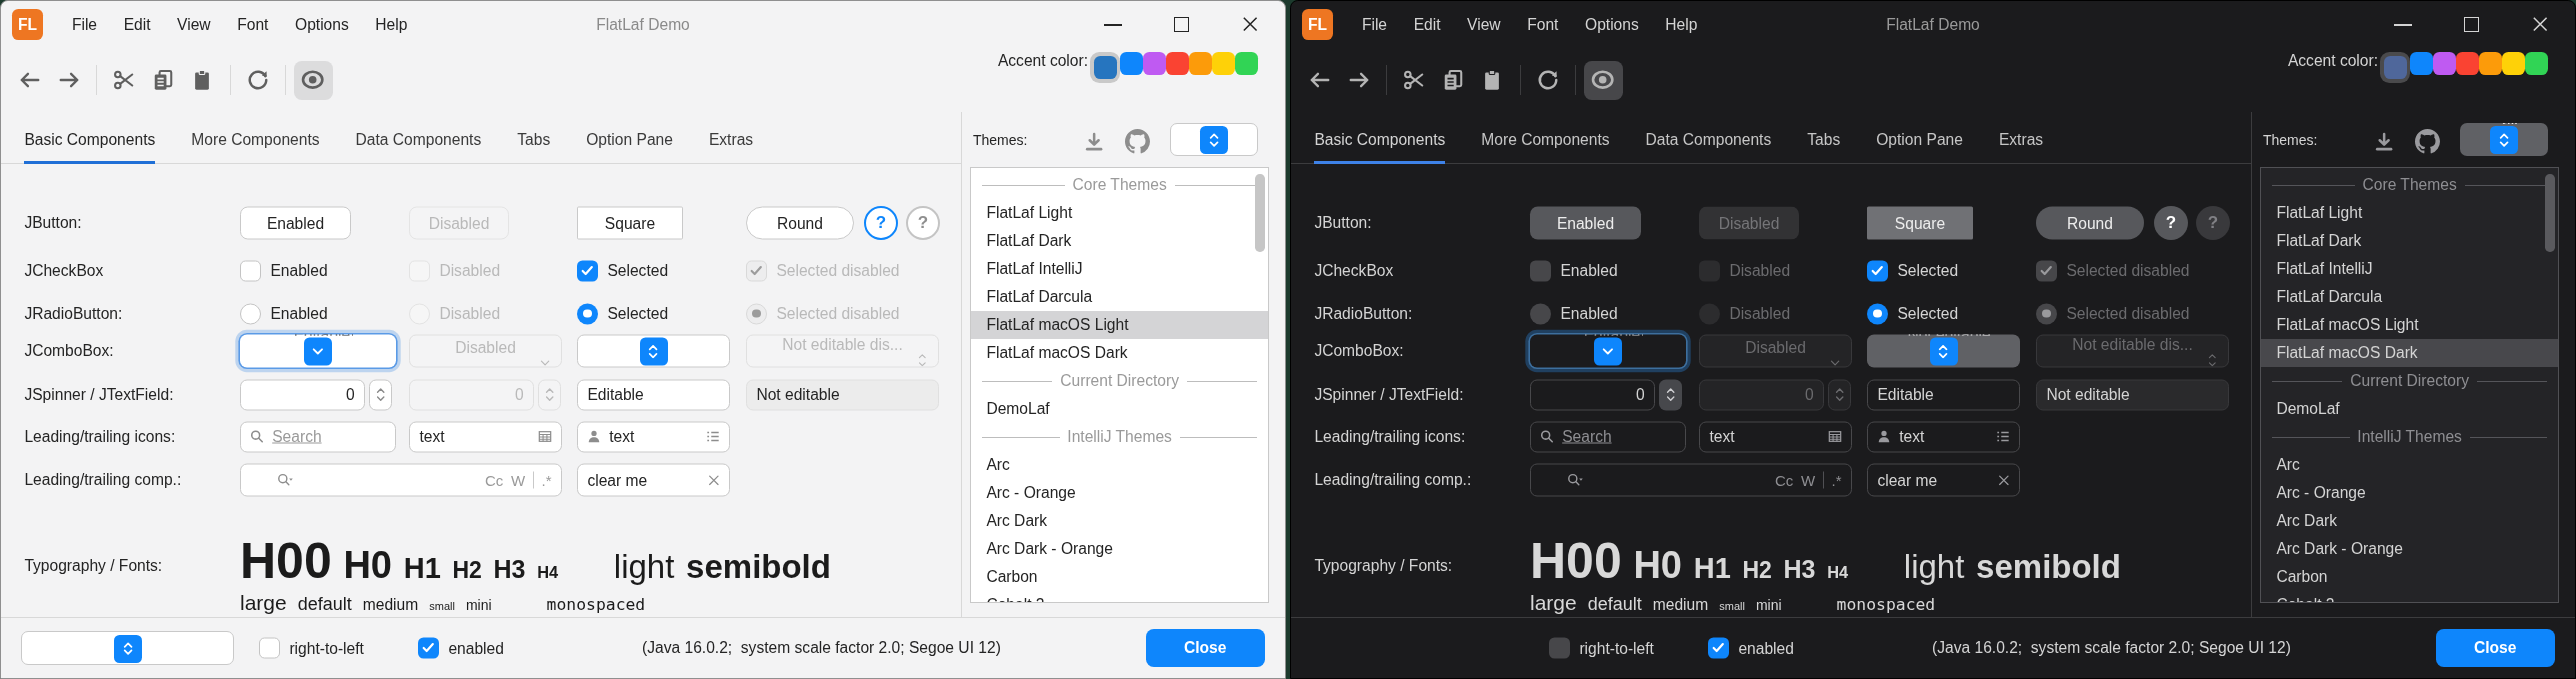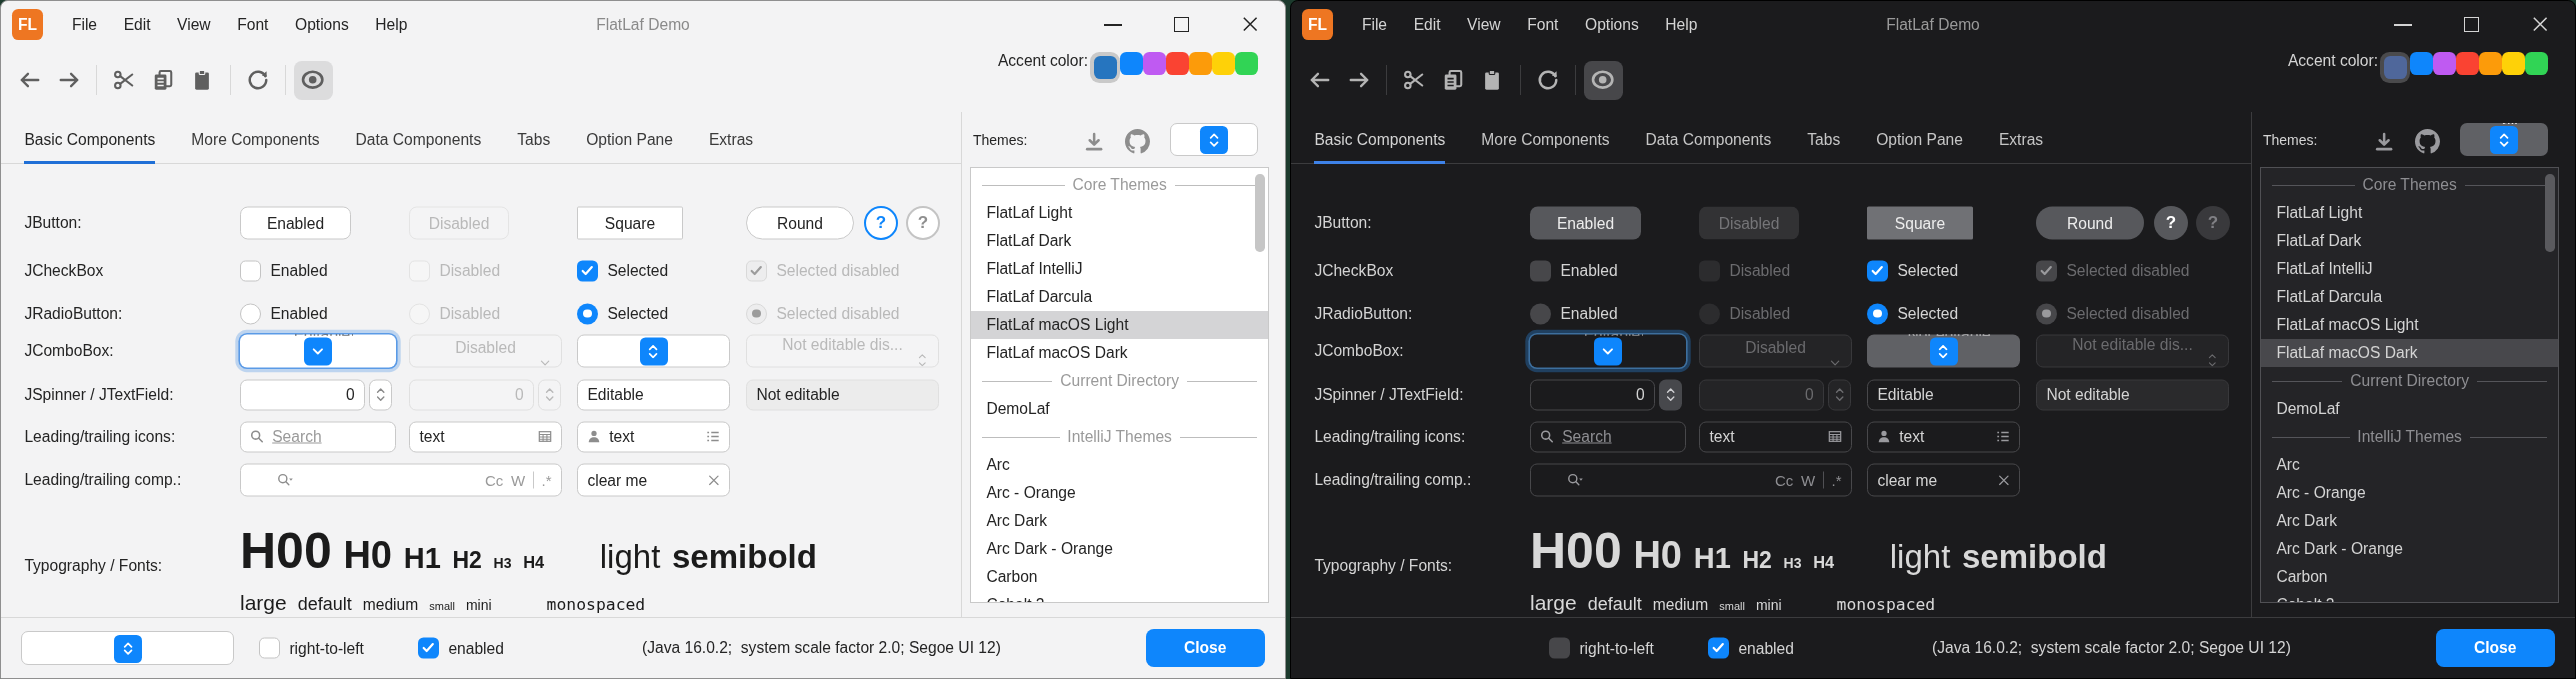--- a/index.html
+++ b/index.html
@@ -139,21 +139,21 @@
   .w412{width:322px;padding-left:36px;}
   .mini { font-size:15px; color:var(--dim2); }
   .vdiv { width:0.8px; height:17px; background:var(--border); }
 
   .typo-main { position:absolute; left:239px; top:12.5px; display:flex; align-items:baseline; gap:11.7px;
                color:var(--typo); }
   .typo-sub  { position:absolute; left:239px; top:95px; display:flex; align-items:baseline; gap:11px;
                color:var(--typo); }
   .h00{font-size:50px;font-weight:600;} .h0{font-size:38px;font-weight:600;}
   .h1{font-size:29px;font-weight:700;} .h2{font-size:23px;font-weight:700;}
-  .h3{font-size:14px;font-weight:700;margin-top:46px;} .h4{font-size:16.4px;font-weight:700;}
+  .h3{font-size:25px;font-weight:700;margin-top:46px;} .h4{font-size:16.4px;font-weight:700;}
   .tlight{font-size:33px;font-weight:300;margin-left:44px;} .tsemi{font-size:33px;font-weight:600;}
   .tlarge{font-size:21px;} .tdef{font-size:18px;} .tmed{font-size:15.6px;}
   .tsmall{font-size:11px;} .tmini{font-size:14px;}
   .tmono{font-size:16.4px; font-family:"DejaVu Sans Mono", monospace; margin-left:44px;}
 
   
   .themes { width:324px; border-left:0.8px solid var(--sep); position:relative; }
   .th-label { position:absolute; left:11px; top:20.3px; font-size:14px; color:var(--fg); }
   .th-ic { position:absolute; top:20.3px; color:var(--icon2); }
   .th-dl { left:122px; } .th-gh { left:163px; top:17px; }

